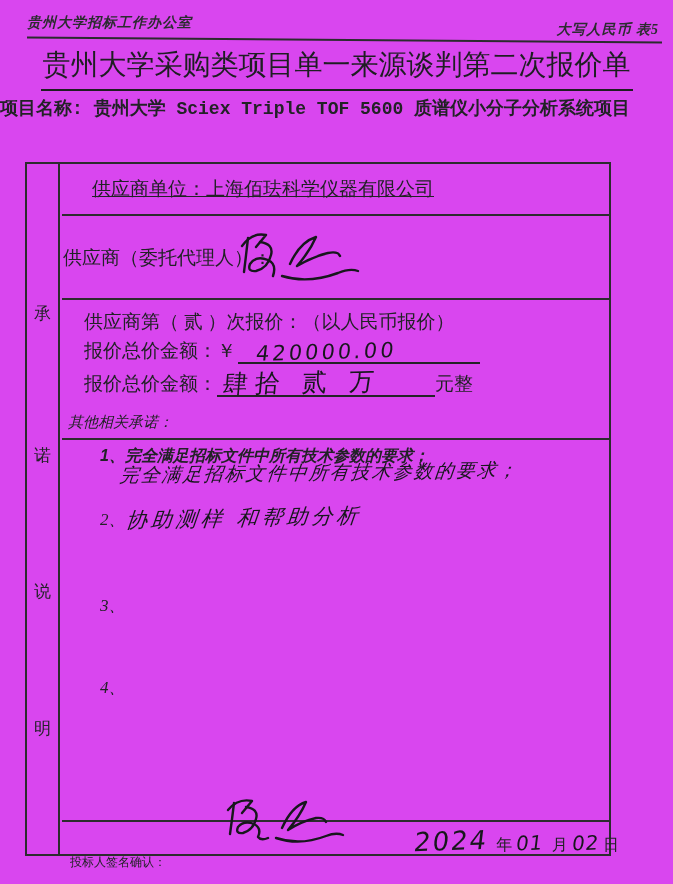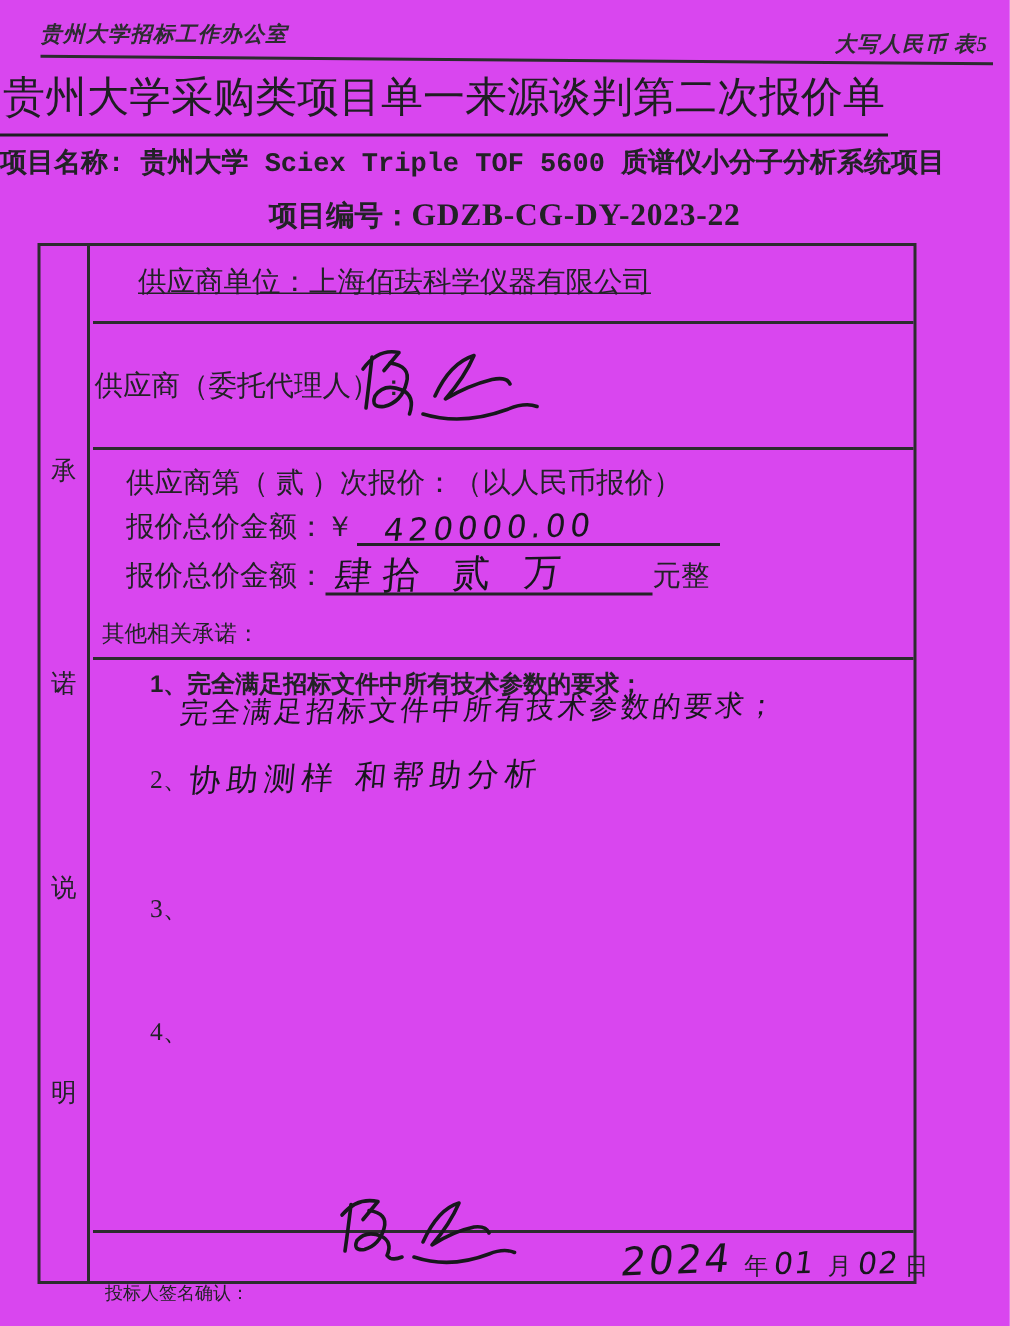--- a/index.html
+++ b/index.html
@@ -21,21 +21,21 @@
   }
   .hdr-right {
     position: absolute; right: 14px; top: 21px;
     font-style: italic; font-size: 14px; letter-spacing: 1px; font-weight: 600;
     color: #2c2c30;
   }
   .hdr-rule {
     position: absolute; left: 27px; width: 635px; top: 39px; height: 2px;
     background: #2b2b2e; transform: rotate(0.45deg);
   }
-  .title-wrap { position: absolute; left: 0; top: 46px; width: 673px; text-align: left; }
+  .title-wrap { position: absolute; left: 0; top: 46px; width: 673px; text-align: center; }
   .title {
     display: inline-block;
     font-size: 28px; font-weight: 500; letter-spacing: 0px; color: #1e1e22;
     border-bottom: 2.5px solid #1e1e22; padding: 0 2px 5px 2px;
     white-space: nowrap;
   }
   .proj-name {
     position: absolute; left: 0; top: 96px; width: 673px; text-align: left;
     font-family: Liberation Mono, monospace;
     font-weight: 700; font-size: 18px; color: #222226; white-space: nowrap;
@@ -66,21 +66,21 @@
     position: absolute; left: 0; width: 31px; text-align: center;
     font-size: 17px; color: #222226; font-weight: 500;
   }
   .sc0 { top: 138px; } .sc1 { top: 280px; } .sc2 { top: 416px; } .sc3 { top: 553px; }
 
   .content-col { position: absolute; left: 35px; top: 0; right: 0; bottom: 0; }
   .row { position: absolute; left: 0; right: 0; border-bottom: 2px solid #2c2c2e; }
   .row-supplier { top: 0; height: 52px; }
   .row-agent    { top: 52px; height: 84px; }
   .row-quote    { top: 136px; height: 140px; }
-  .row-commit   { top: 244px; height: 414px; }
+  .row-commit   { top: 244px; height: 414px; font-style: italic; }
   .row-signoff  { top: 602px; bottom: 0; border-bottom: none; }
 
   .row-supplier .line {
     padding-left: 30px; line-height: 50px; font-size: 19px;
     font-weight: 500; color: #222226; white-space: nowrap; text-decoration: underline;
   }
   .row-agent .lbl {
     position: absolute; left: 1px; top: 0; line-height: 84px;
     font-size: 19px; font-weight: 500; color: #222226; white-space: nowrap;
   }
@@ -145,23 +145,20 @@
 
   <div class="title-wrap">
     <span class="title">贵州大学采购类项目单一来源谈判第二次报价单</span>
   </div>
 
   <div class="proj-name">
     <span>项目名称:</span>
     <span>贵州大学 Sciex Triple TOF 5600 质谱仪小分子分析系统项目</span>
   </div>
 
-  <div class="proj-no">
-    <span class="lbl">项目编号：</span><span class="val">GDZB-CG-DY-2023-22</span>
-  </div>
 
   <div class="form-table">
 
     <div class="side-col">
       <div class="side-char sc0">承</div>
       <div class="side-char sc1">诺</div>
       <div class="side-char sc2">说</div>
       <div class="side-char sc3">明</div>
     </div>
 

